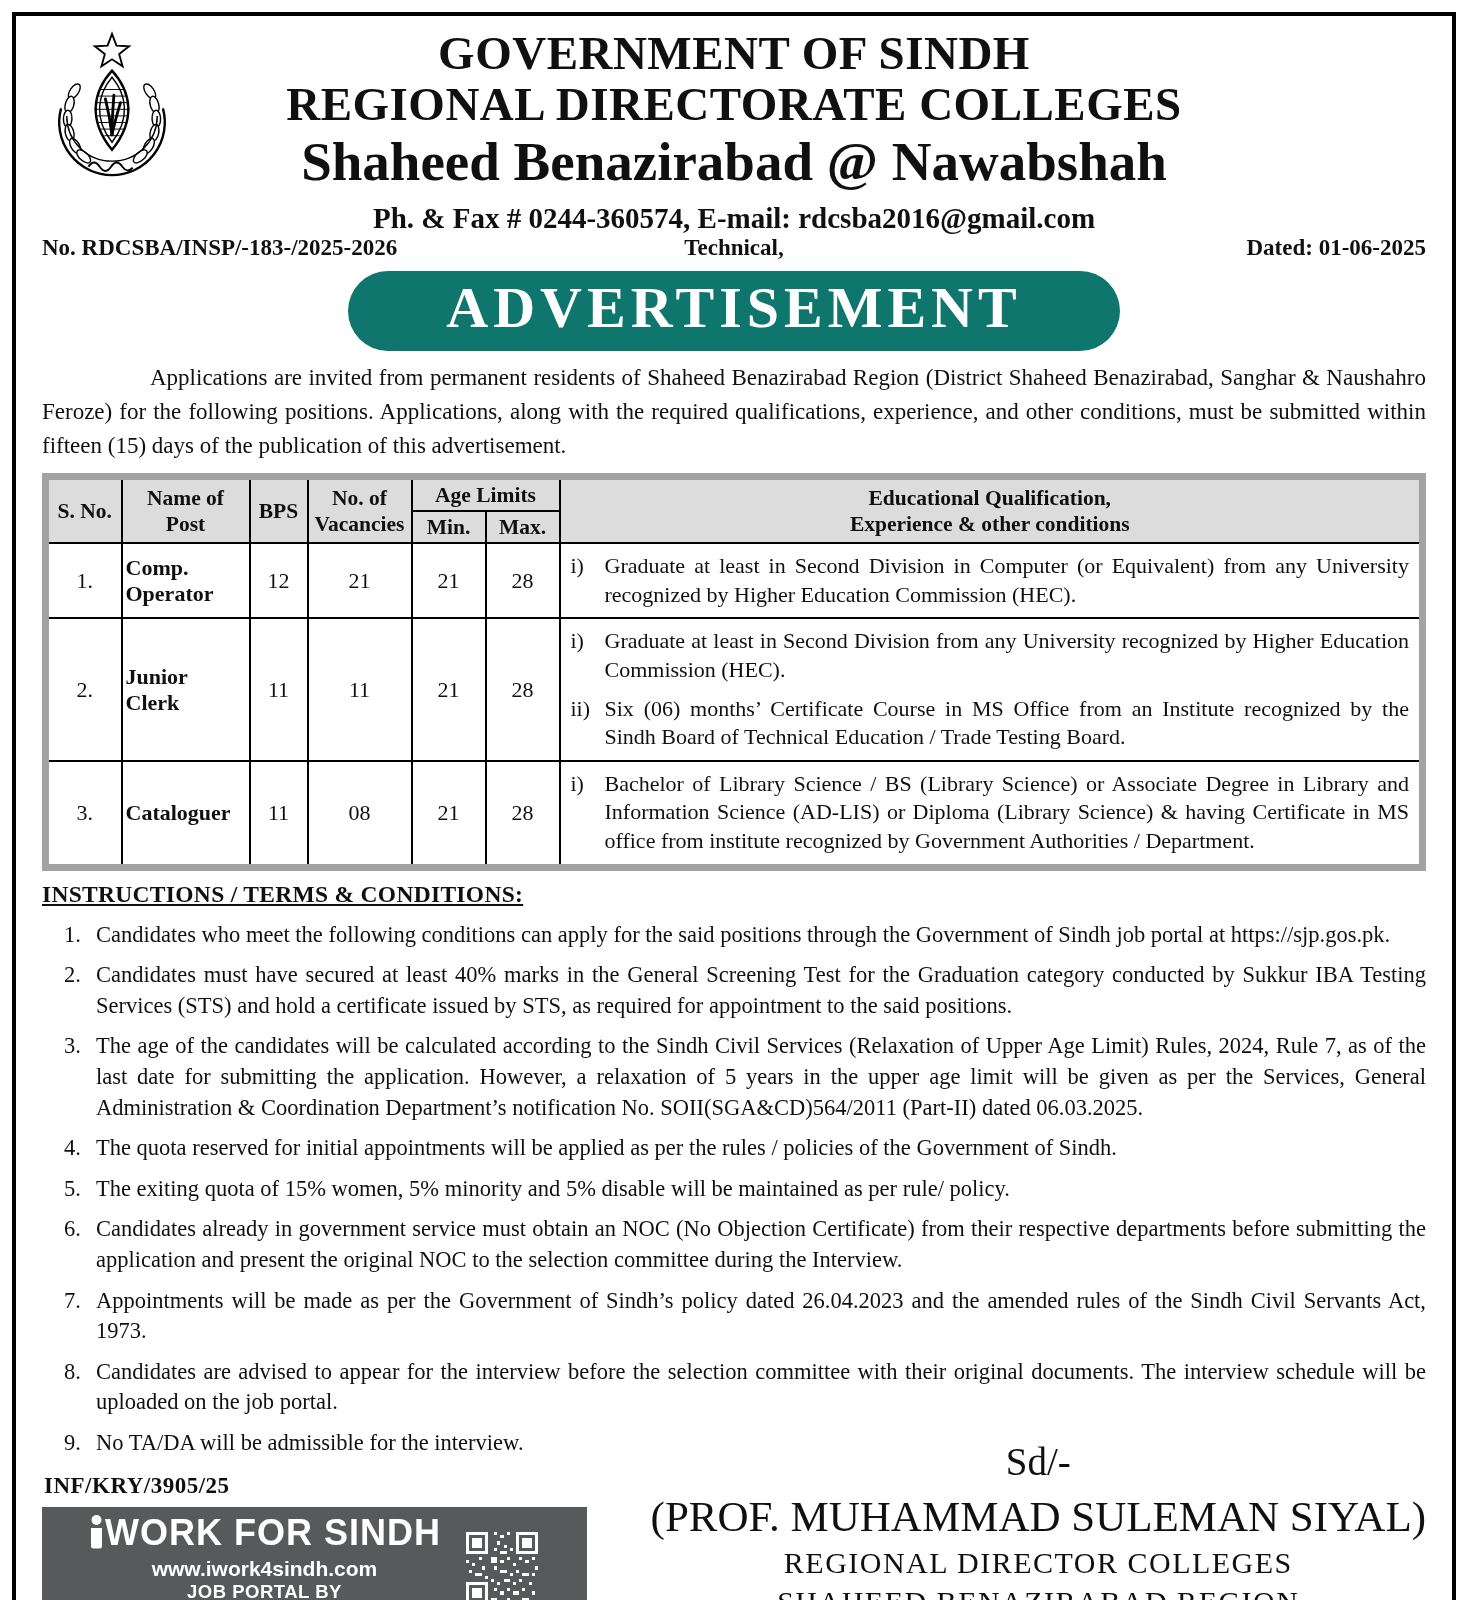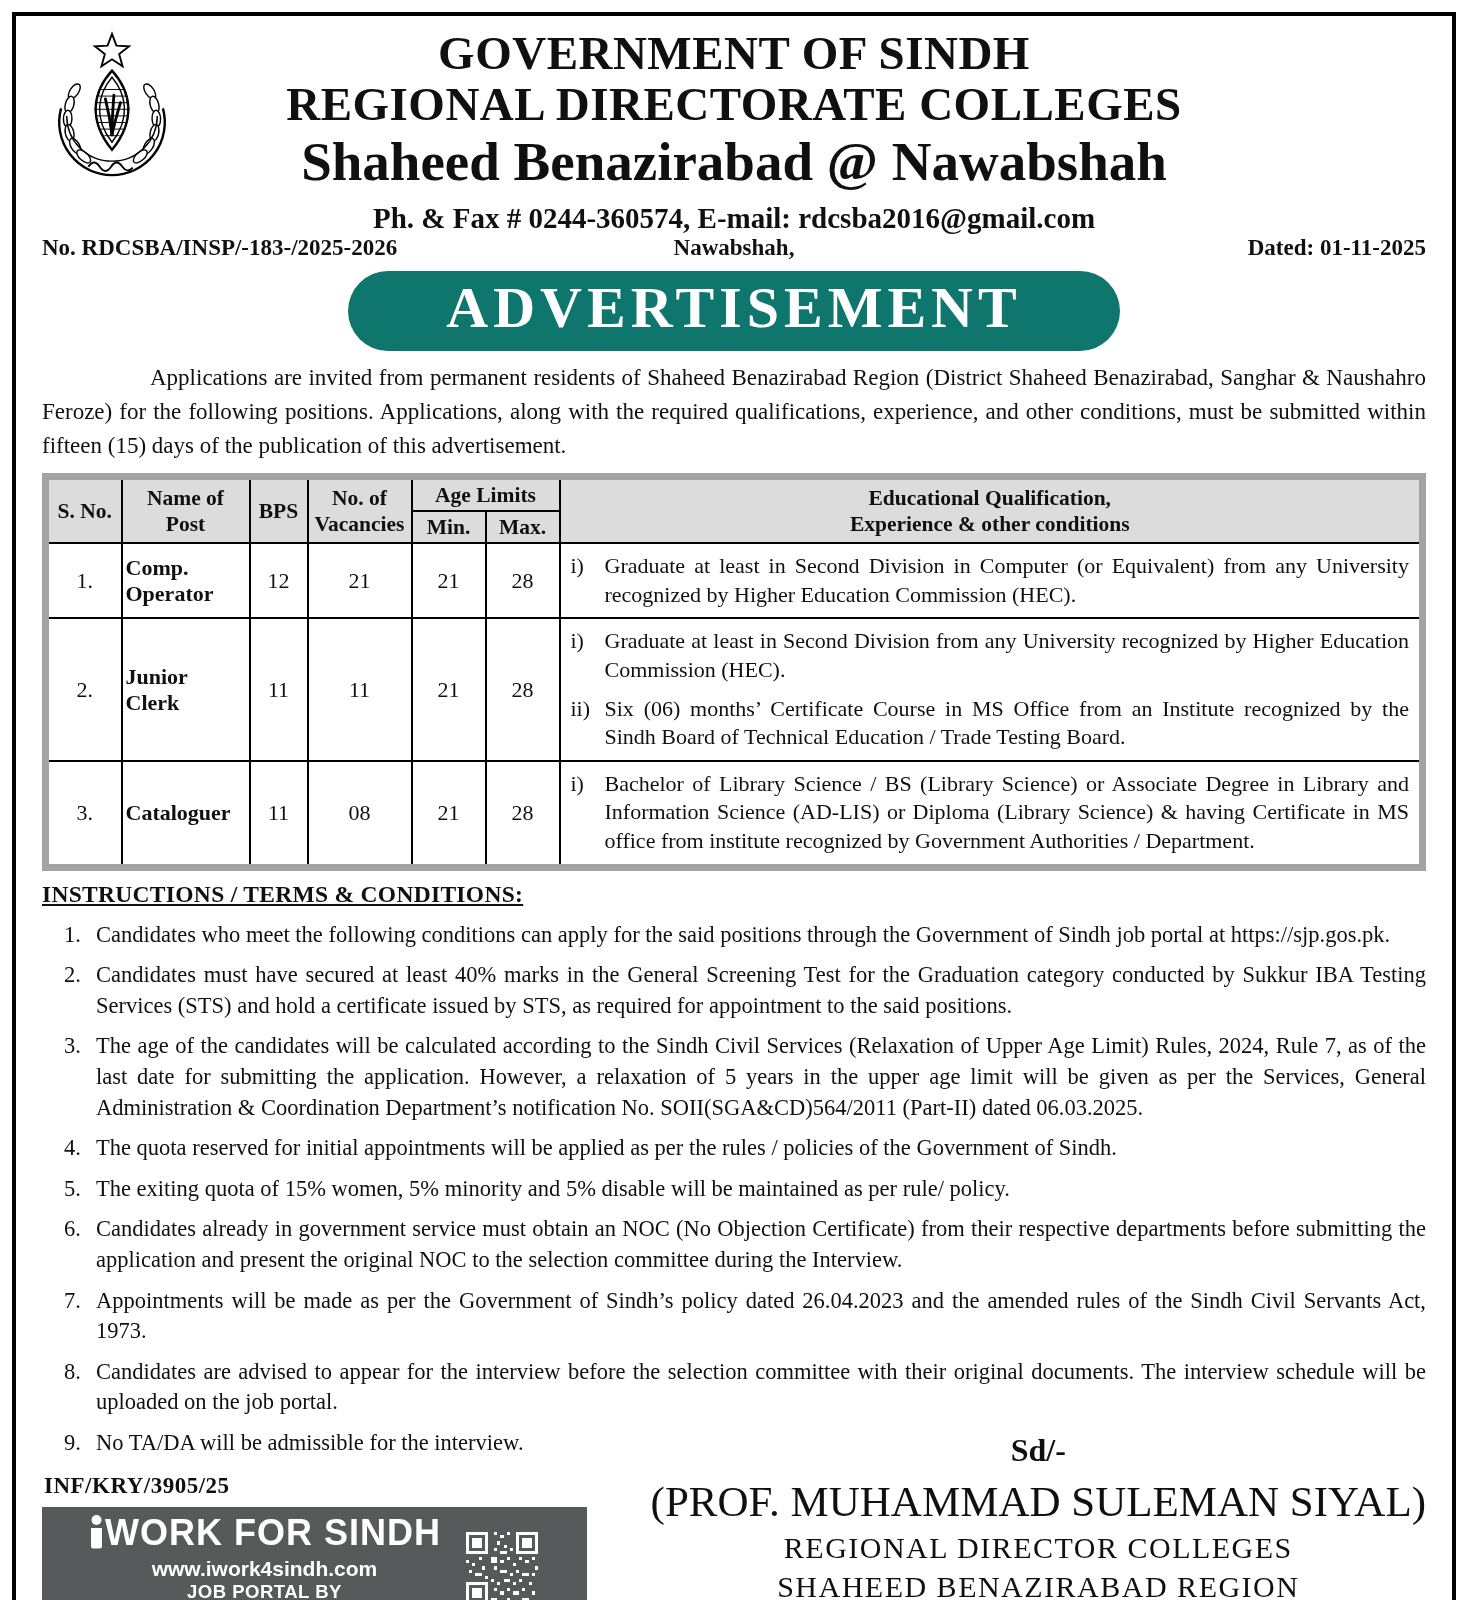--- a/index.html
+++ b/index.html
@@ -64,21 +64,21 @@
   .inf{font-weight:bold; font-size:23px; margin:12px 0 8px 2px; letter-spacing:0.5px;}
   .portal-box{
     background:#58595b; width:545px; box-sizing:border-box;
     padding:8px 14px; display:flex; align-items:center; justify-content:center; gap:22px;
     font-family:"Liberation Sans", sans-serif; color:#fff;
   }
   .portal-text{text-align:center;}
   .brand-row{display:flex; align-items:flex-start; justify-content:center; gap:0; font-weight:bold; font-size:36px; letter-spacing:1px; line-height:1;}
   .portal-url{font-weight:bold; font-size:21px; margin-top:2px;}
   .portal-l1,.portal-l2{font-weight:bold; font-size:18.5px; line-height:1.2; letter-spacing:0.5px;}
-  .sig-sd{font-weight:bold; font-size:32px; margin-top:4px;}
+  .sig-sd{font-weight:normal; font-size:39px; margin-top:11px;}
   .sig-name{font-weight:normal; font-size:43px; margin-top:8px; white-space:nowrap;}
   .sig-t1,.sig-t2{font-size:30px; letter-spacing:1.5px; margin-top:5px;}
 </style>
 </head>
 <body>
 
 <div class="frame">
 
   <div class="header">
     <span class="emblem">
@@ -125,22 +125,22 @@
         <path d="M22,92 A48,48 0 1 0 118,92" stroke-width="1.5"></path>
         <path d="M45,146 q6,-9 12,0 q6,9 12,0 q6,-9 12,0 q5,7 11,1" stroke-width="2"></path>
       </svg>
     </span>
     <div class="t1">GOVERNMENT OF SINDH</div>
     <div class="t2">REGIONAL DIRECTORATE COLLEGES</div>
     <div class="t3">Shaheed Benazirabad @ Nawabshah</div>
     <div class="contact">Ph. &amp; Fax # 0244-360574,  E-mail: rdcsba2016@gmail.com</div>
     <div class="refrow">
       <span class="rl">No. RDCSBA/INSP/-183-/2025-2026</span>
-      <span class="rc">Nawabshah,</span>
-      <span class="rr">Dated: 01-11-2025</span>
+      <span class="rc">Technical,</span>
+      <span class="rr">Dated: 01-06-2025</span>
     </div>
   </div>
 
   <div class="banner">ADVERTISEMENT</div>
 
   <div class="intro">Applications are invited from permanent residents of Shaheed Benazirabad Region (District Shaheed Benazirabad, Sanghar &amp; Naushahro Feroze) for the following positions. Applications, along with the required qualifications, experience, and other conditions, must be submitted within fifteen (15) days of the publication of this advertisement.</div>
 
   <table>
     <colgroup>
       <col class="c-sno">

